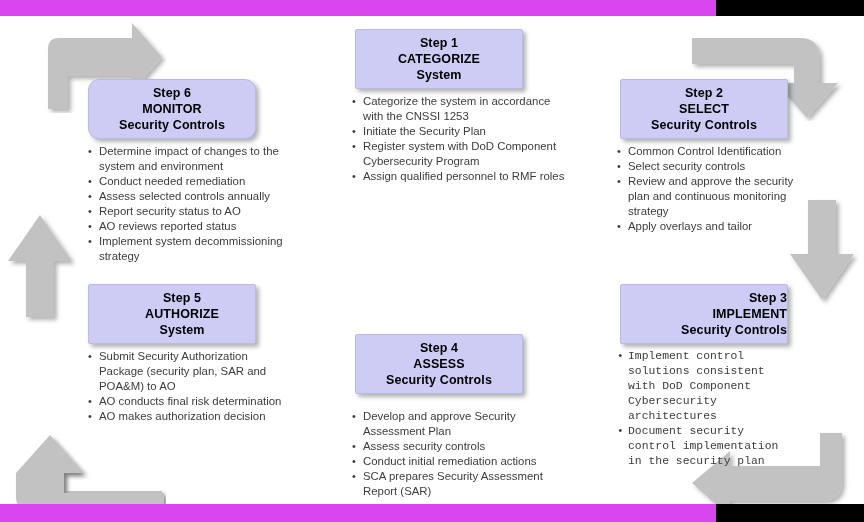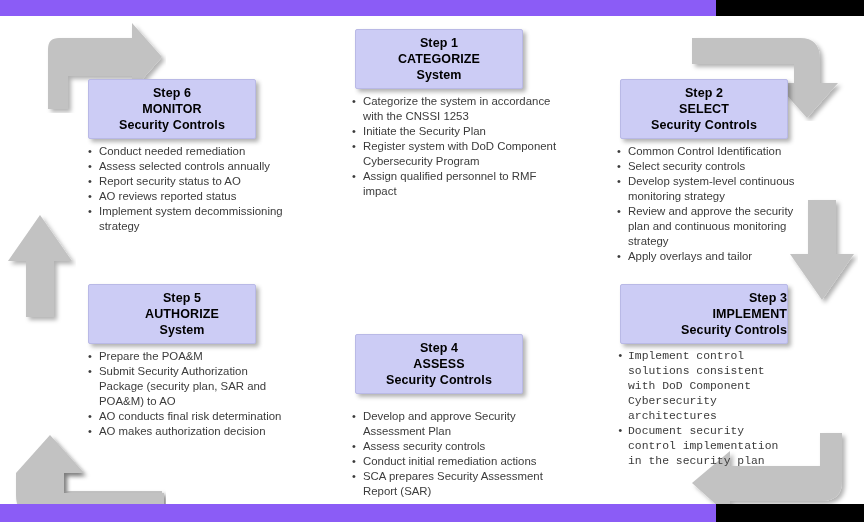--- a/index.html
+++ b/index.html
@@ -10,21 +10,21 @@
     height: 522px;
     overflow: hidden;
     background: #000000;
     font-family: "Liberation Sans", sans-serif;
   }
 
   #canvas {
     position: relative;
     width: 716px;
     height: 522px;
-    background: #8b5cf6;
+    background: #d946ef;
   }
 
   
   #stage {
     position: absolute;
     left: 0;
     top: 16px;
     width: 864px;
     height: 488px;
     background: #ffffff;
@@ -158,34 +158,33 @@
     <div class="step-box" style="left:355px; top:13px; width:168px; height:60px;">
       <span class="l1">Step 1</span>
       <span class="l2">CATEGORIZE</span>
       <span class="l3">System</span>
     </div>
     <div class="bullets" style="left:352px; top:78px; width:215px;">
       <ul>
         <li>Categorize the system in accordance with the CNSSI 1253</li>
         <li>Initiate the Security Plan</li>
         <li>Register system with DoD Component Cybersecurity Program</li>
-        <li>Assign qualified personnel to RMF impact</li>
+        <li>Assign qualified personnel to RMF roles</li>
       </ul>
     </div>
 
     <div class="step-box" style="left:620px; top:63px; width:168px; height:60px;">
       <span class="l1">Step 2</span>
       <span class="l2">SELECT</span>
       <span class="l3">Security Controls</span>
     </div>
     <div class="bullets" style="left:617px; top:128px; width:180px;">
       <ul>
         <li>Common Control Identification</li>
         <li>Select security controls</li>
-        <li>Develop system-level continuous monitoring strategy</li>
         <li>Review and approve the security plan and continuous monitoring strategy</li>
         <li>Apply overlays and tailor</li>
       </ul>
     </div>
 
     <div class="step-box" style="left:620px; top:268px; width:168px; height:60px;align-items:flex-end;">
       <span class="l1">Step 3</span>
       <span class="l2">IMPLEMENT</span>
       <span class="l3">Security Controls</span>
     </div>
@@ -210,34 +209,34 @@
       </ul>
     </div>
 
     <div class="step-box" style="left:88px; top:268px; width:168px; height:60px;padding-left:20px;">
       <span class="l1">Step 5</span>
       <span class="l2">AUTHORIZE</span>
       <span class="l3">System</span>
     </div>
     <div class="bullets" style="left:88px; top:333px; width:205px;">
       <ul>
-        <li>Prepare the POA&amp;M</li>
         <li>Submit Security Authorization Package (security plan, SAR and POA&amp;M) to AO</li>
         <li>AO conducts final risk determination</li>
         <li>AO makes authorization decision</li>
       </ul>
     </div>
 
-    <div class="step-box" style="left:88px; top:63px; width:168px; height:60px;">
+    <div class="step-box" style="left:88px; top:63px; width:168px; height:60px;border-radius:11px;">
       <span class="l1">Step 6</span>
       <span class="l2">MONITOR</span>
       <span class="l3">Security Controls</span>
     </div>
     <div class="bullets" style="left:88px; top:128px; width:230px;">
       <ul>
+        <li>Determine impact of changes to the system and environment</li>
         <li>Conduct needed remediation</li>
         <li>Assess selected controls annually</li>
         <li>Report security status to AO</li>
         <li>AO reviews reported status</li>
         <li>Implement system decommissioning strategy</li>
       </ul>
     </div>
 
   </div>
 </div>

